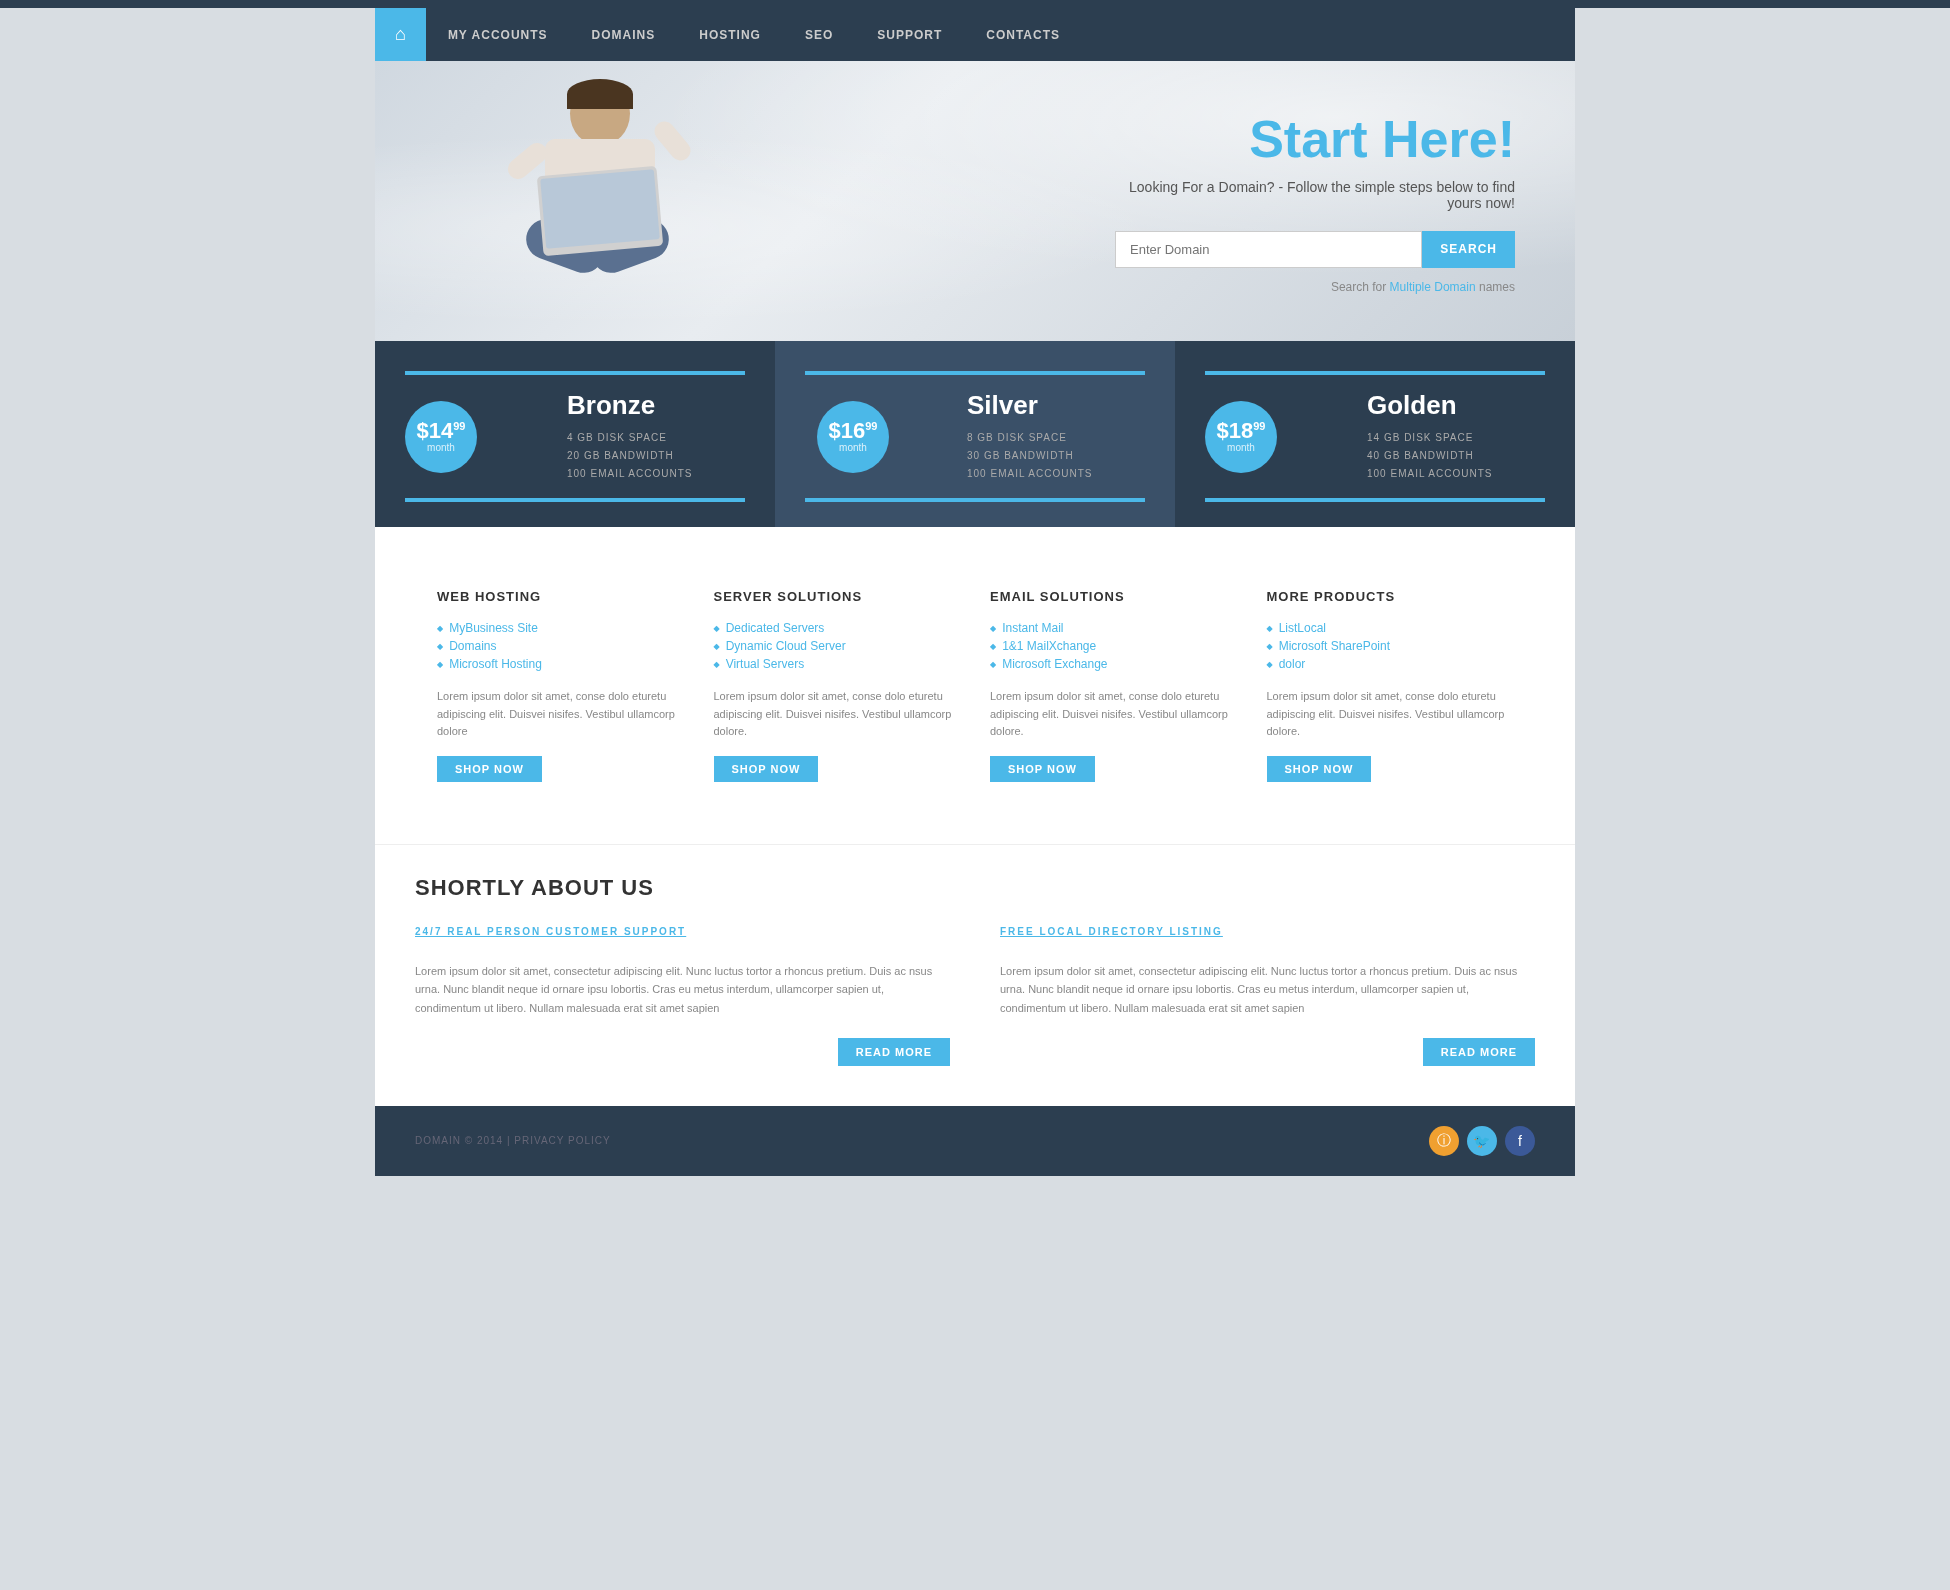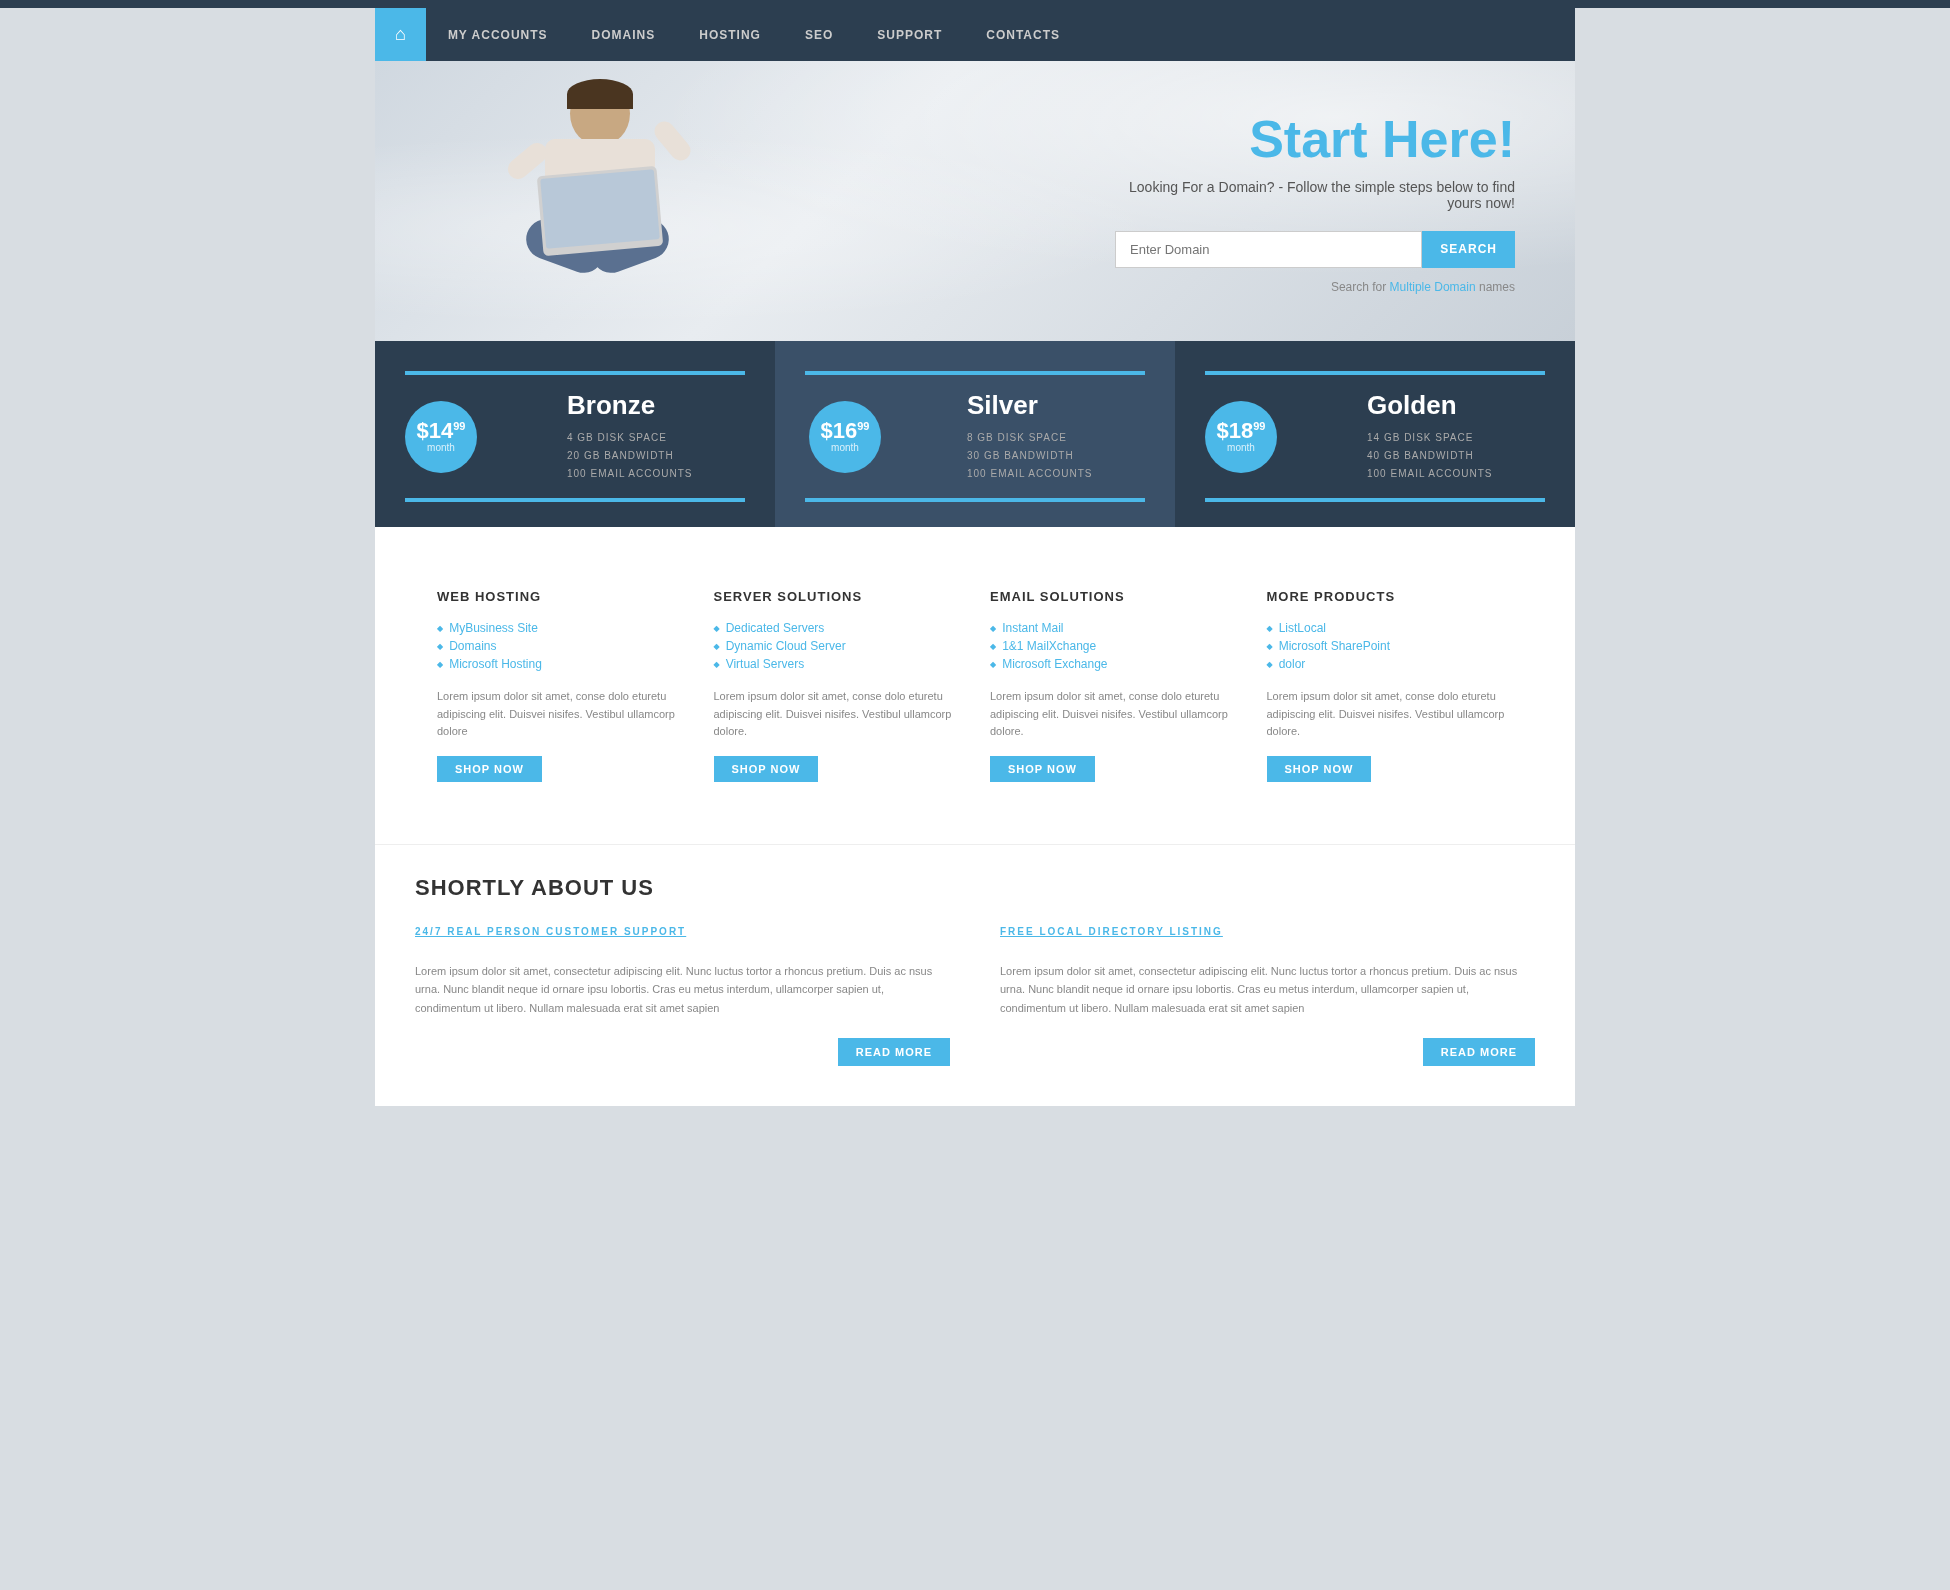--- a/index.html
+++ b/index.html
@@ -146,21 +146,21 @@
           <div class="pricing-feature">4 GB DISK SPACE</div>
           <div class="pricing-feature">20 GB BANDWIDTH</div>
           <div class="pricing-feature">100 EMAIL ACCOUNTS</div>
         </div>
       </div>
       <div class="pricing-divider"></div>
     </div>
     <div class="pricing-card silver">
       <div class="pricing-divider"></div>
       <div style="display:flex; align-items:center; padding-top:15px; padding-bottom:15px; width:100%;">
-        <div class="pricing-badge" style="position:relative; left:4px; top:0; transform:none; flex-shrink:0;">
+        <div class="pricing-badge" style="position:relative; left:12px; top:0; transform:none; flex-shrink:0;">
           <div class="price">$16<sup>99</sup></div>
           <div class="period">month</div>
         </div>
         <div class="pricing-info">
           <div class="pricing-name">Silver</div>
           <div class="pricing-feature">8 GB DISK SPACE</div>
           <div class="pricing-feature">30 GB BANDWIDTH</div>
           <div class="pricing-feature">100 EMAIL ACCOUNTS</div>
         </div>
       </div>
@@ -240,15 +240,23 @@
       <div class="about-col">
         <h4>FREE LOCAL DIRECTORY LISTING</h4>
         <p>Lorem ipsum dolor sit amet, consectetur adipiscing elit. Nunc luctus tortor a rhoncus pretium. Duis ac nsus urna. Nunc blandit neque id ornare ipsu lobortis. Cras eu metus interdum, ullamcorper sapien ut, condimentum ut libero. Nullam malesuada erat sit amet sapien</p>
         <div style="text-align:right;">
           <button class="read-more-btn" style="float:none; display:inline-block;">READ MORE</button>
         </div>
       </div>
     </div>
   </div>
 
+  <div class="footer">
+    <div class="footer-text">DOMAIN © 2014 | PRIVACY POLICY</div>
+    <div class="footer-social">
+      <div class="social-icon social-rss">ⓘ</div>
+      <div class="social-icon social-twitter">🐦</div>
+      <div class="social-icon social-facebook">f</div>
+    </div>
+  </div>
 
 </div>
 </div>
 
 </body></html>

